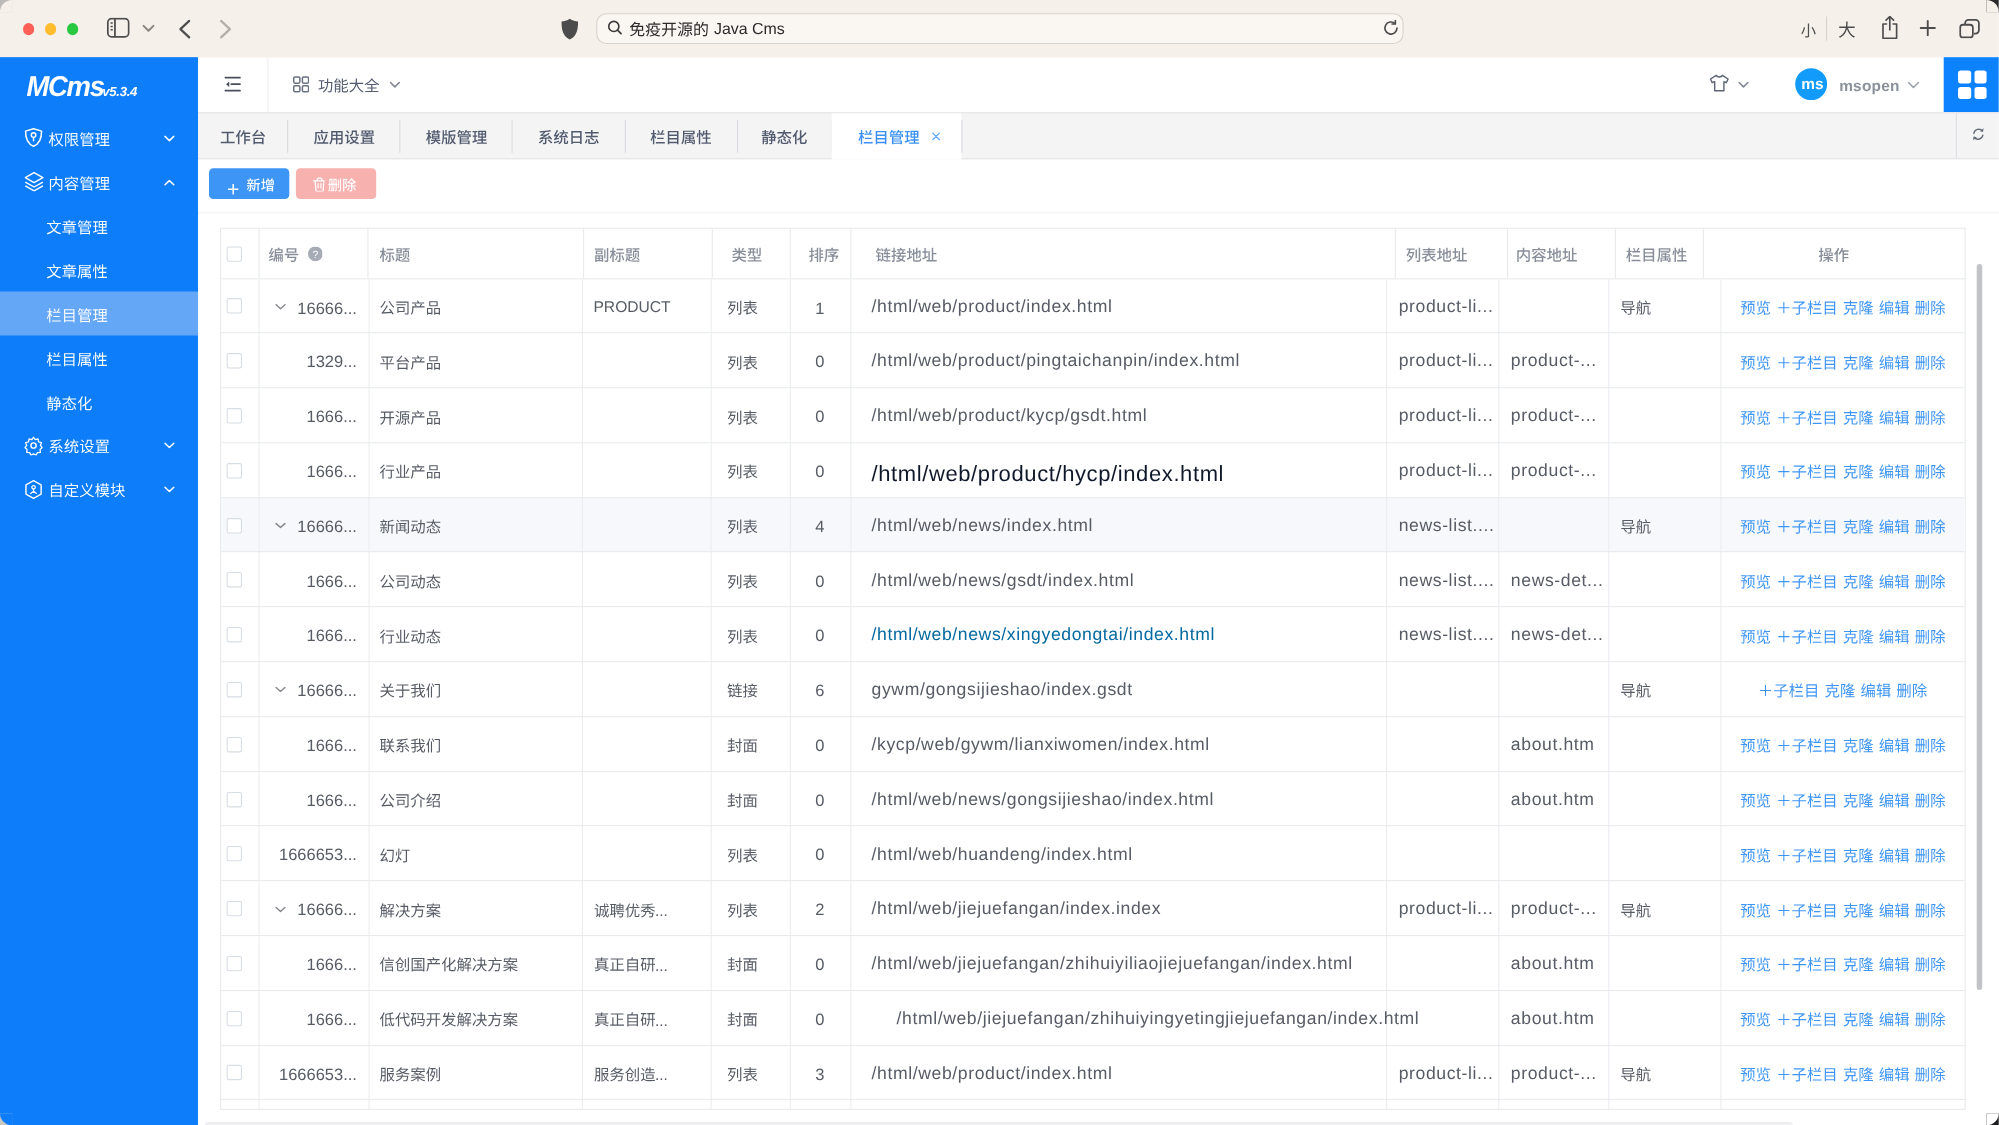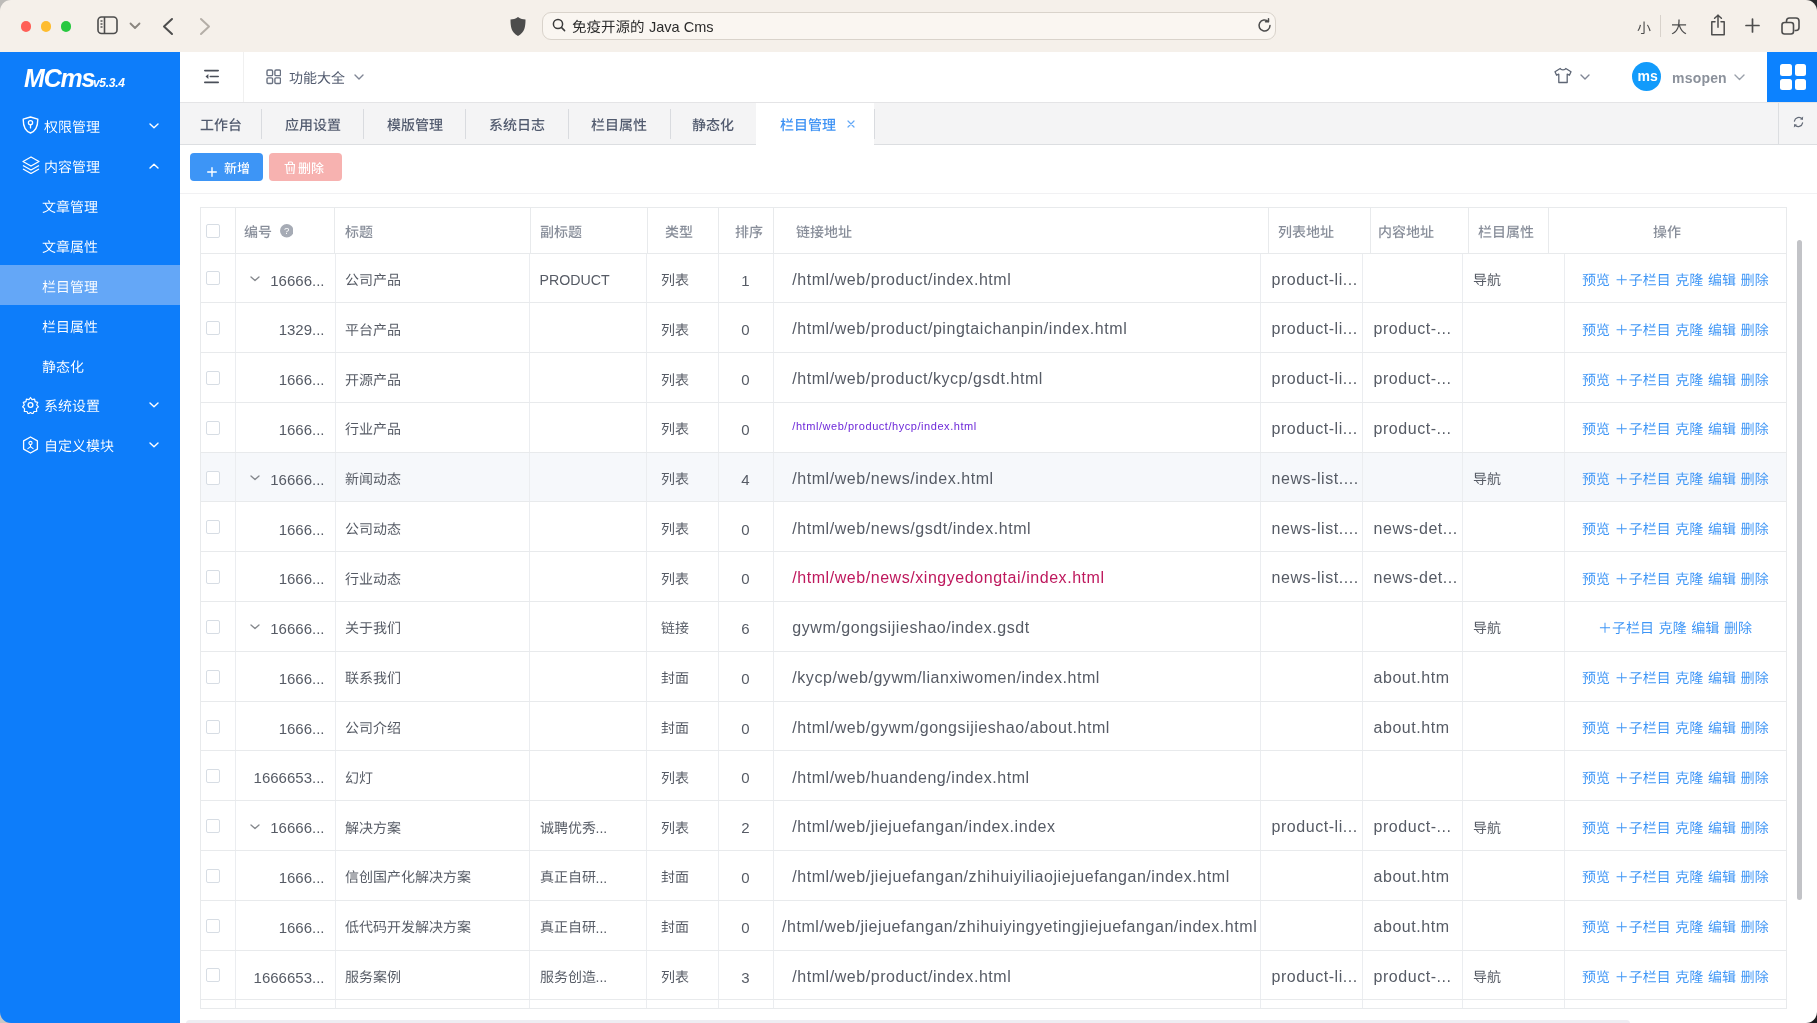--- a/index.html
+++ b/index.html
@@ -687,21 +687,21 @@
       <use href="#g81" x="3000"></use>
     </g>
   </svg>
 <svg class="ct" style="left:660.5px;top:428.3px" width="28" height="8">
     <g transform="translate(0,6.00) scale(0.014000,-0.014000)" fill="#565b65">
       <use href="#g82" x="0"></use>
       <use href="#g83" x="1000"></use>
     </g>
   </svg>
 <div style="position:absolute;left:0px;top:420.965px;font-size:15px;color:#565b65;white-space:pre;left:725.4px;width:40px;text-align:center">0</div>
-<div style="position:absolute;left:792.3px;top:420.065px;font-size:11px;color:#6d28d9;white-space:pre;letter-spacing:.55px">/html/web/product/hycp/index.html</div>
+<div style="position:absolute;left:792.3px;top:420.065px;font-size:20px;color:#0f172a;white-space:pre;letter-spacing:.55px">/html/web/product/hycp/index.html</div>
 <div style="position:absolute;left:1271.5px;top:420.065px;font-size:16px;color:#565b65;white-space:pre;letter-spacing:.55px">product-li...</div>
 <div style="position:absolute;left:1373.5px;top:420.065px;font-size:16px;color:#565b65;white-space:pre;letter-spacing:.55px">product-...</div>
 <svg class="ct" style="left:1581.7px;top:428.3px" width="187" height="8">
     <g transform="translate(0,6.00) scale(0.014000,-0.014000)" fill="#3d95f6">
       <use href="#g86" x="0"></use>
       <use href="#g87" x="1000"></use>
       <use href="#g88" x="2333"></use>
       <use href="#g89" x="3333"></use>
       <use href="#g17" x="4333"></use>
       <use href="#g18" x="5333"></use>
@@ -806,21 +806,21 @@
       <use href="#g20" x="3000"></use>
     </g>
   </svg>
 <svg class="ct" style="left:660.5px;top:577.6px" width="28" height="8">
     <g transform="translate(0,6.00) scale(0.014000,-0.014000)" fill="#565b65">
       <use href="#g82" x="0"></use>
       <use href="#g83" x="1000"></use>
     </g>
   </svg>
 <div style="position:absolute;left:0px;top:570.335px;font-size:15px;color:#565b65;white-space:pre;left:725.4px;width:40px;text-align:center">0</div>
-<div style="position:absolute;left:792.3px;top:569.435px;font-size:16px;color:#be185d;white-space:pre;letter-spacing:.55px">/html/web/news/xingyedongtai/index.html</div>
+<div style="position:absolute;left:792.3px;top:569.435px;font-size:16px;color:#0369a1;white-space:pre;letter-spacing:.55px">/html/web/news/xingyedongtai/index.html</div>
 <div style="position:absolute;left:1271.5px;top:569.435px;font-size:16px;color:#565b65;white-space:pre;letter-spacing:.55px">news-list....</div>
 <div style="position:absolute;left:1373.5px;top:569.435px;font-size:16px;color:#565b65;white-space:pre;letter-spacing:.55px">news-det...</div>
 <svg class="ct" style="left:1581.7px;top:577.6px" width="187" height="8">
     <g transform="translate(0,6.00) scale(0.014000,-0.014000)" fill="#3d95f6">
       <use href="#g86" x="0"></use>
       <use href="#g87" x="1000"></use>
       <use href="#g88" x="2333"></use>
       <use href="#g89" x="3333"></use>
       <use href="#g17" x="4333"></use>
       <use href="#g18" x="5333"></use>
@@ -921,21 +921,21 @@
       <use href="#g113" x="3000"></use>
     </g>
   </svg>
 <svg class="ct" style="left:660.5px;top:727.0px" width="28" height="8">
     <g transform="translate(0,6.00) scale(0.014000,-0.014000)" fill="#565b65">
       <use href="#g110" x="0"></use>
       <use href="#g111" x="1000"></use>
     </g>
   </svg>
 <div style="position:absolute;left:0px;top:719.705px;font-size:15px;color:#565b65;white-space:pre;left:725.4px;width:40px;text-align:center">0</div>
-<div style="position:absolute;left:792.3px;top:718.805px;font-size:16px;color:#565b65;white-space:pre;letter-spacing:.55px">/html/web/gywm/gongsijieshao/about.html</div>
+<div style="position:absolute;left:792.3px;top:718.805px;font-size:16px;color:#565b65;white-space:pre;letter-spacing:.55px">/html/web/news/gongsijieshao/index.html</div>
 <div style="position:absolute;left:1373.5px;top:718.805px;font-size:16px;color:#565b65;white-space:pre;letter-spacing:.55px">about.htm</div>
 <svg class="ct" style="left:1581.7px;top:727.0px" width="187" height="8">
     <g transform="translate(0,6.00) scale(0.014000,-0.014000)" fill="#3d95f6">
       <use href="#g86" x="0"></use>
       <use href="#g87" x="1000"></use>
       <use href="#g88" x="2333"></use>
       <use href="#g89" x="3333"></use>
       <use href="#g17" x="4333"></use>
       <use href="#g18" x="5333"></use>
       <use href="#g90" x="6666"></use>
@@ -1109,21 +1109,21 @@
     </g>
   </svg>
 <div style="position:absolute;left:595.5px;top:919.665px;font-size:14px;color:#565b65;white-space:pre;">...</div>
 <svg class="ct" style="left:660.5px;top:926.2px" width="28" height="8">
     <g transform="translate(0,6.00) scale(0.014000,-0.014000)" fill="#565b65">
       <use href="#g110" x="0"></use>
       <use href="#g111" x="1000"></use>
     </g>
   </svg>
 <div style="position:absolute;left:0px;top:918.865px;font-size:15px;color:#565b65;white-space:pre;left:725.4px;width:40px;text-align:center">0</div>
-<div style="position:absolute;left:782px;top:917.965px;font-size:16px;color:#565b65;white-space:pre;letter-spacing:.55px">/html/web/jiejuefangan/zhihuiyingyetingjiejuefangan/index.html</div>
+<div style="position:absolute;left:815px;top:917.965px;font-size:16px;color:#565b65;white-space:pre;letter-spacing:.55px">/html/web/jiejuefangan/zhihuiyingyetingjiejuefangan/index.html</div>
 <div style="position:absolute;left:1373.5px;top:917.965px;font-size:16px;color:#565b65;white-space:pre;letter-spacing:.55px">about.htm</div>
 <svg class="ct" style="left:1581.7px;top:926.2px" width="187" height="8">
     <g transform="translate(0,6.00) scale(0.014000,-0.014000)" fill="#3d95f6">
       <use href="#g86" x="0"></use>
       <use href="#g87" x="1000"></use>
       <use href="#g88" x="2333"></use>
       <use href="#g89" x="3333"></use>
       <use href="#g17" x="4333"></use>
       <use href="#g18" x="5333"></use>
       <use href="#g90" x="6666"></use>

